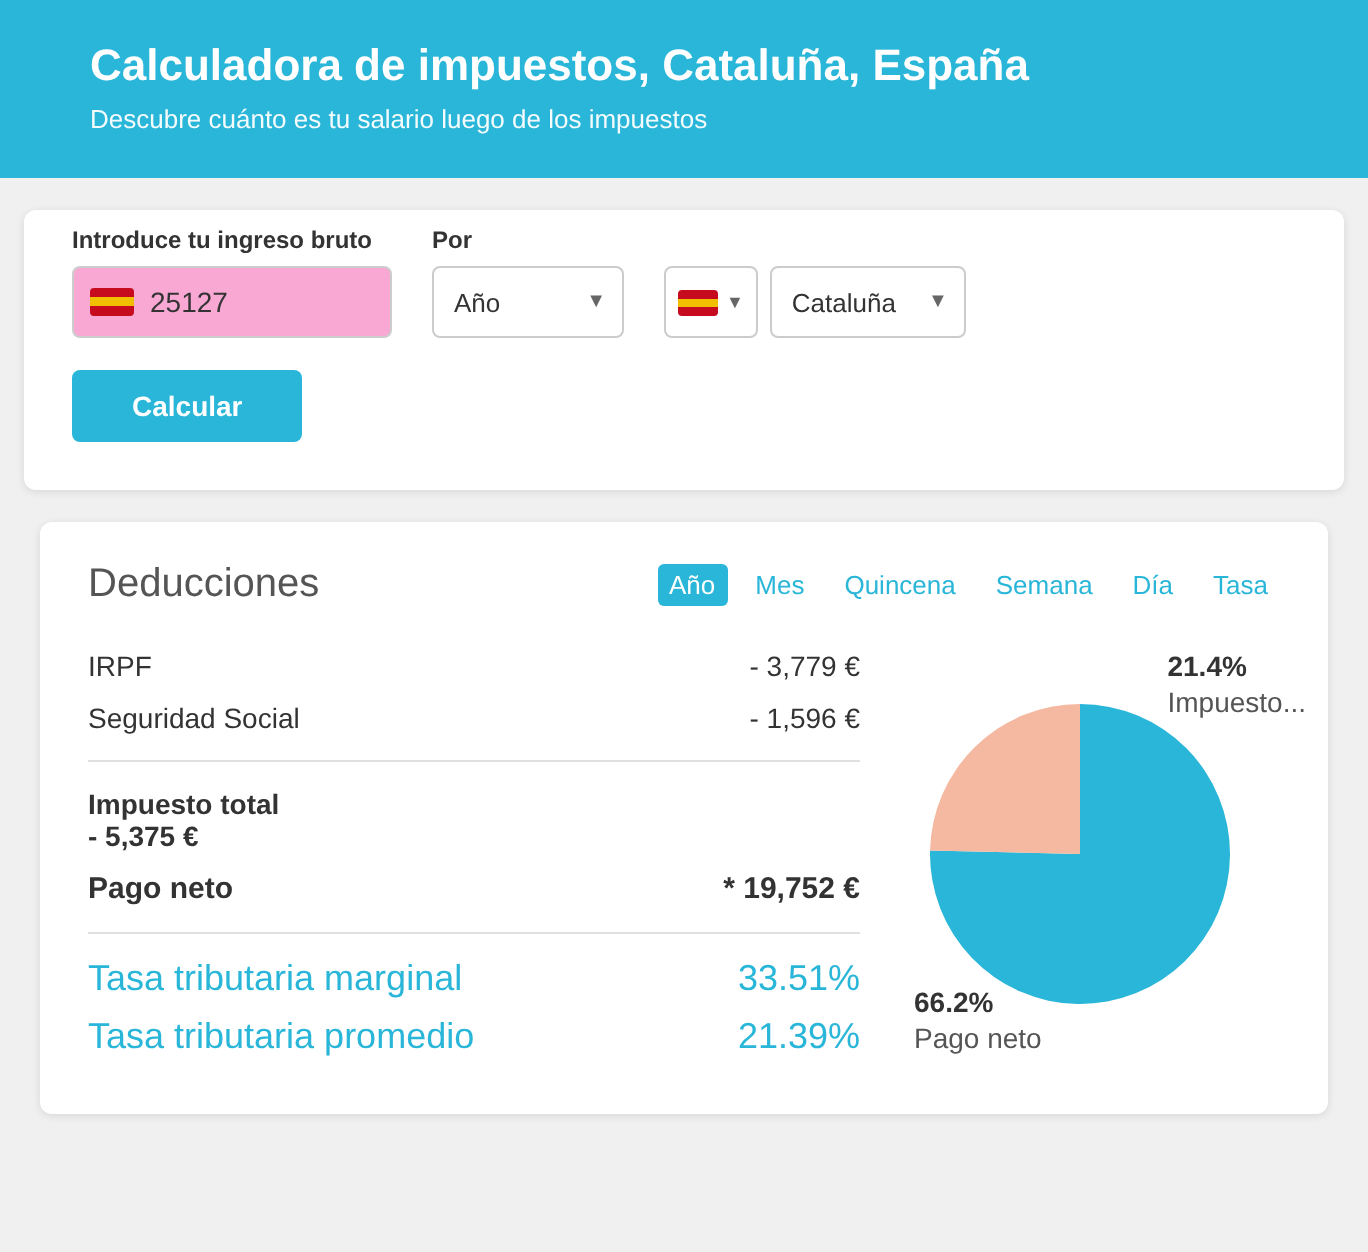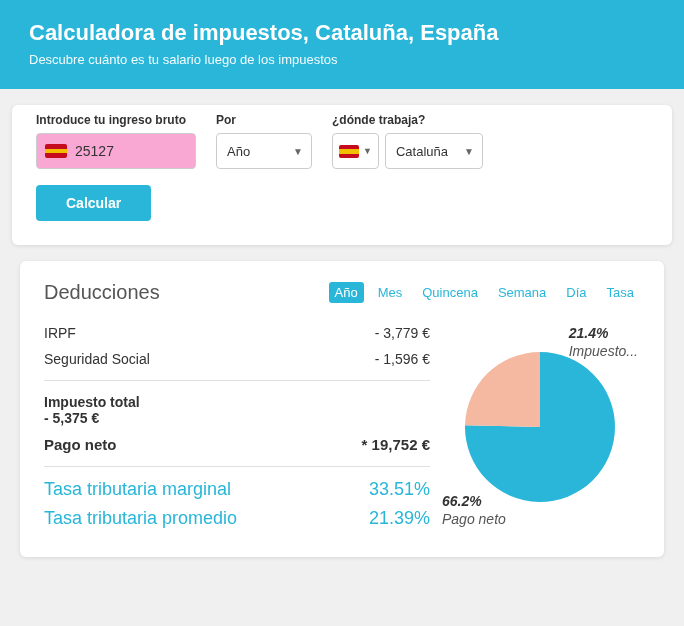--- a/index.html
+++ b/index.html
@@ -6,21 +6,21 @@
     body {
       font-family: Arial, sans-serif;
       background: #f0f0f0;
       width: 684px;
       min-height: 626px;
     }
 
     
     .header {
       background: #29b6d8;
-      padding: 20px 30px 22px 29px;
+      padding: 20px 30px 22px 45px;
       color: white;
     }
     .header h1 {
       font-size: 22px;
       font-weight: bold;
       margin-bottom: 6px;
     }
     .header p {
       font-size: 13px;
       opacity: 0.95;
@@ -236,21 +236,21 @@
       flex-shrink: 0;
       position: relative;
       display: flex;
       align-items: center;
       justify-content: center;
     }
     .pie-labels {
       position: absolute;
       width: 100%;
       height: 100%;
-      top: 0; left: 0; font-style: italic;
+      top: 0; left: 15px;
     }
     .pie-label {
       position: absolute;
       font-size: 12px;
       color: #555;
       line-height: 1.3;
     }
     .pie-label.top-right {
       top: 8px;
       right: 0px;
@@ -296,21 +296,20 @@
           <option>Hora</option>
           <option>Día</option>
           <option>Semana</option>
           <option>Quincena</option>
           <option>Mes</option>
           <option selected="">Año</option>
         </select>
       </div>
     </div>
     <div class="field-group">
-      <label>¿dónde trabaja?</label>
       <div class="location-group">
         <div class="flag-select-wrap">
           <div class="flag-sm"></div>
           <span class="flag-sm-arrow">▼</span>
         </div>
         <div class="select-wrap">
           <select>
             <option selected="">Cataluña</option>
             <option>Madrid</option>
             <option>Andalucía</option>

